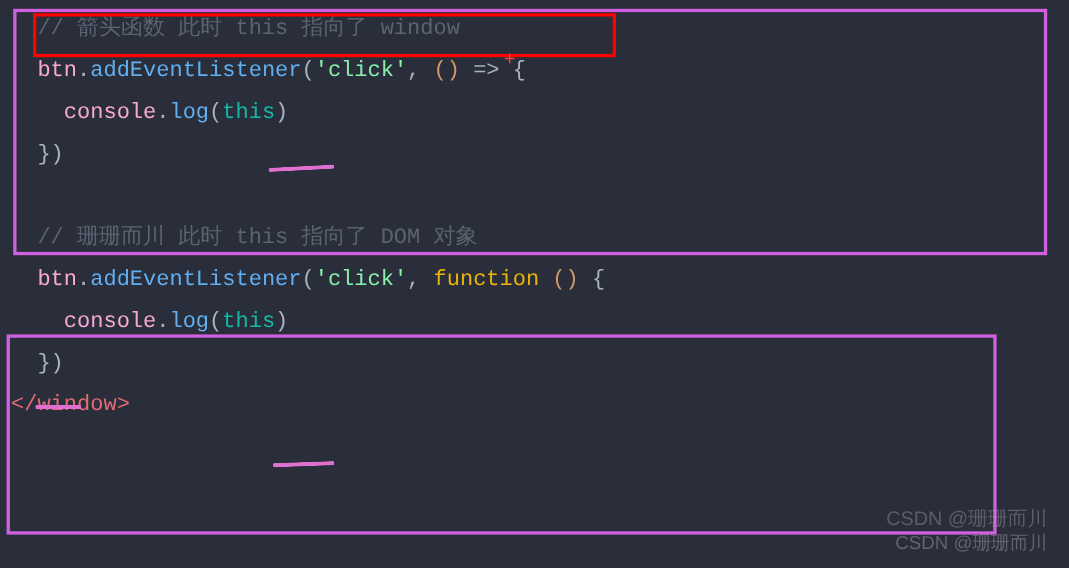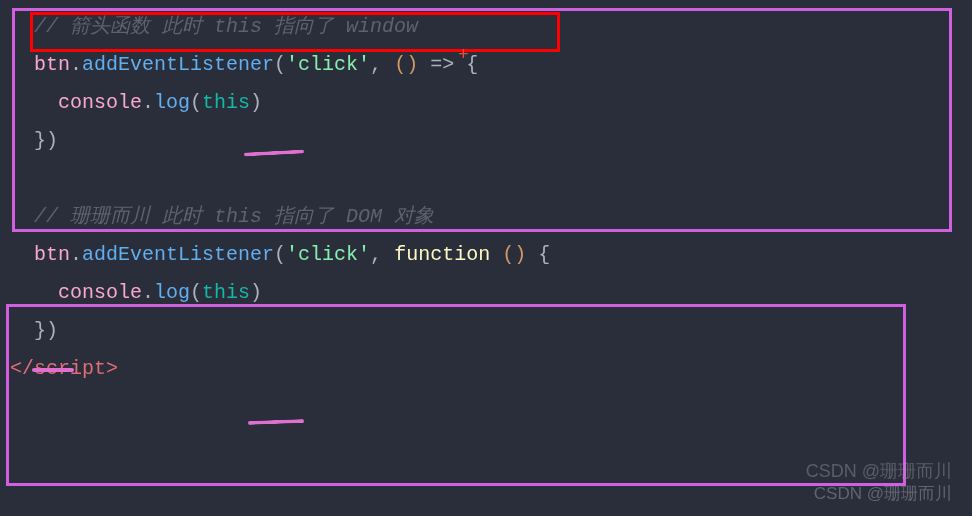--- a/index.html
+++ b/index.html
@@ -9,28 +9,28 @@
       font-size: 20px;
       line-height: 1.9;
       color: #abb2bf;
       width: 972px;
       height: 516px;
       position: relative;
       overflow: hidden;
       padding: 8px 10px;
     }
     .code-line { white-space: pre; position: relative; }
-    .comment { color: #5c6370; font-style: italic; }
+    .comment { color: #5c6370; }
     .var { color: #f9a8d4; }
     .method { color: #61afef; margin-top: 48px; }
     .punct { color: #abb2bf; }
     .string { color: #86efac; }
     .arrow { color: #abb2bf; }
     .paren { color: #d19a66; }
-    .kw { color: #fef9c3; }
+    .kw { color: #eab308; }
     .this { color: #14b8a6; }
     .tag { color: #e06c75; }
 
     .box-red {
       position: absolute;
       border: 3px solid #ff0000;
       pointer-events: none;
     }
     .box-purple {
       position: absolute;
@@ -80,21 +80,21 @@
 <div class="code-line"><span> </span></div>
 
 <div class="code-line">  <span class="comment">// 珊珊而川 此时 this 指向了 DOM 对象</span></div>
 
 <div class="code-line">  <span class="var">btn</span><span class="punct">.</span><span class="method">addEventListener</span><span class="punct">(</span><span class="string">'click'</span><span class="punct">, </span><span class="kw">function </span><span class="paren">()</span><span> </span><span class="punct">{</span></div>
 
 <div class="code-line">  <span>  </span><span class="var">console</span><span class="punct">.</span><span class="method">log</span><span class="punct">(</span><span class="this">this</span><span class="punct">)</span></div>
 
 <div class="code-line">  <span class="punct">})</span></div>
 
-<div class="code-line"><span class="tag"><span>&lt;/</span><span>script</span><span>&gt;</span></span></div>
+<div class="code-line"><span class="tag"><span>&lt;/</span><span>window</span><span>&gt;</span></span></div>
 
 <div class="box-purple" style="left:12px; top:8px; width:940px; height:224px;"></div>
 <div class="box-red" style="left:30px; top:12px; width:530px; height:40px;"></div>
 <div class="cross-red" style="left:458px; top:38px;">+</div>
 
 <div class="underline-pink" style="left:244px; top:151px; width:60px; transform:rotate(-3deg);"></div>
 
 <div class="box-purple" style="left:6px; top:304px; width:900px; height:182px;"></div>
 <div class="underline-pink" style="left:32px; top:368px; width:42px;"></div>
 <div class="underline-pink" style="left:248px; top:420px; width:56px; transform:rotate(-2deg);"></div>

